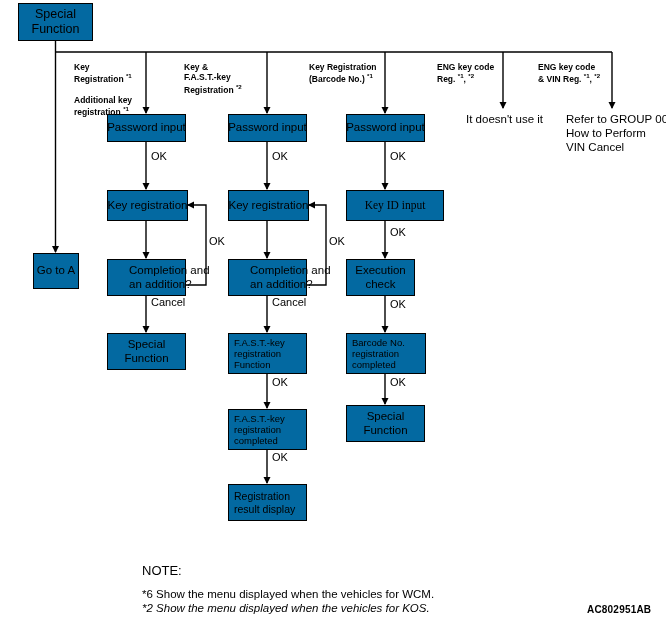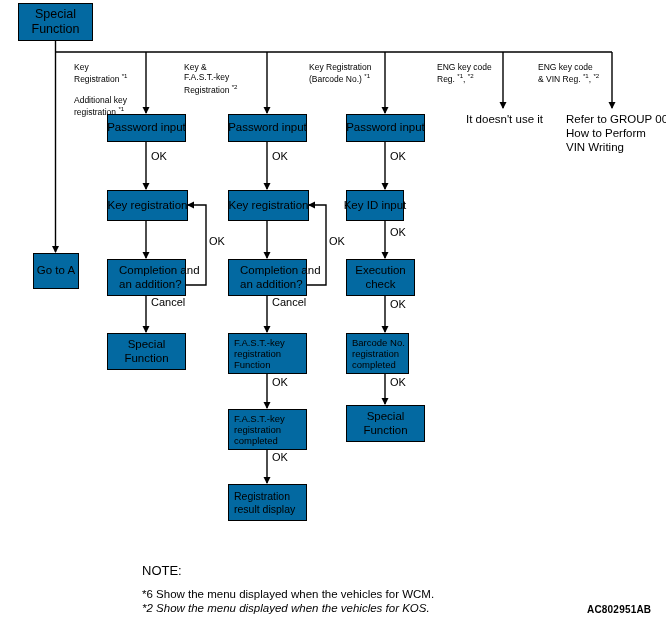--- a/index.html
+++ b/index.html
@@ -34,30 +34,30 @@
     flex-direction: column;
     align-items: center;
     justify-content: center;
     text-align: center;
     line-height: 1.18;
     z-index: 2;
   }
   .node.left-align {
     align-items: flex-start;
     text-align: left;
-    padding-left: 11px;
+    padding-left: 21px;
   }
   .node .line { display: block; white-space: nowrap; }
   .lbl {
     position: absolute;
     white-space: pre;
     line-height: 1.22;
     z-index: 3;
   }
-  .lbl.bold { font-weight: normal; }
+  .lbl.bold { font-weight: bold; }
   .sup {
     font-size: 0.72em;
     vertical-align: super;
     letter-spacing: 0;
   }
   .note {
     position: absolute;
     white-space: pre;
     line-height: 1.45;
     z-index: 3;
@@ -202,50 +202,50 @@
   <div class="lbl" style="left:272px; top:150px; font-size:11px;">OK</div>
   <div class="lbl" style="left:329px; top:235px; font-size:11px;">OK</div>
   <div class="lbl" style="left:272px; top:296px; font-size:11px;">Cancel</div>
   <div class="lbl" style="left:272px; top:376px; font-size:11px;">OK</div>
   <div class="lbl" style="left:272px; top:451px; font-size:11px;">OK</div>
 
   <div class="node" style="left:346px; top:114px; width:79px; height:28px; font-size:11.5px;">
     <span class="line">Password input</span>
   </div>
 
-  <div class="node" style="left:346px; top:190px; width:58px; height:31px; font-size:11.5px;">
+  <div class="node" style="left:346px; top:190px; width:98px; height:31px; font-size:11.5px;font-family:Liberation Serif, serif;">
     <span class="line">Key ID input</span>
   </div>
 
   <div class="node" style="left:346px; top:259px; width:69px; height:37px; font-size:11.5px;">
     <span class="line">Execution</span>
     <span class="line">check</span>
   </div>
 
-  <div class="node left-align" style="left:346px; top:333px; width:63px; height:41px; font-size:9.5px; padding-left:5px;">
+  <div class="node left-align" style="left:346px; top:333px; width:80px; height:41px; font-size:9.5px; padding-left:5px;">
     <span class="line">Barcode No.</span>
     <span class="line">registration</span>
     <span class="line">completed</span>
   </div>
 
   <div class="node" style="left:346px; top:405px; width:79px; height:37px; font-size:11.5px;">
     <span class="line">Special</span>
     <span class="line">Function</span>
   </div>
 
   <div class="lbl" style="left:390px; top:150px; font-size:11px;">OK</div>
   <div class="lbl" style="left:390px; top:226px; font-size:11px;">OK</div>
   <div class="lbl" style="left:390px; top:298px; font-size:11px;">OK</div>
   <div class="lbl" style="left:390px; top:376px; font-size:11px;">OK</div>
 
   <div class="lbl" style="left:466px; top:112px; font-size:11.5px;">It doesn't use it</div>
 
   <div class="lbl" style="left:566px; top:112px; font-size:11.5px;"><span>Refer to GROUP 00</span>
 <span>How to Perform</span>
-<span>VIN Writing</span></div>
+<span>VIN Cancel</span></div>
 
   <div class="note" style="left:142px; top:540px; font-size:13px;margin-top:22px;">NOTE:</div>
   <div class="note" style="left:142px; top:586px; font-size:11.5px;">*6 Show the menu displayed when the vehicles for WCM.</div>
   <div class="note" style="left:142px; top:600px; font-size:11.5px;font-style:italic;">*2 Show the menu displayed when the vehicles for KOS.</div>
 
   <div class="figcode" style="left:587px; top:604px; font-size:10px;">AC802951AB</div>
 
 </div>
 
 </body></html>

